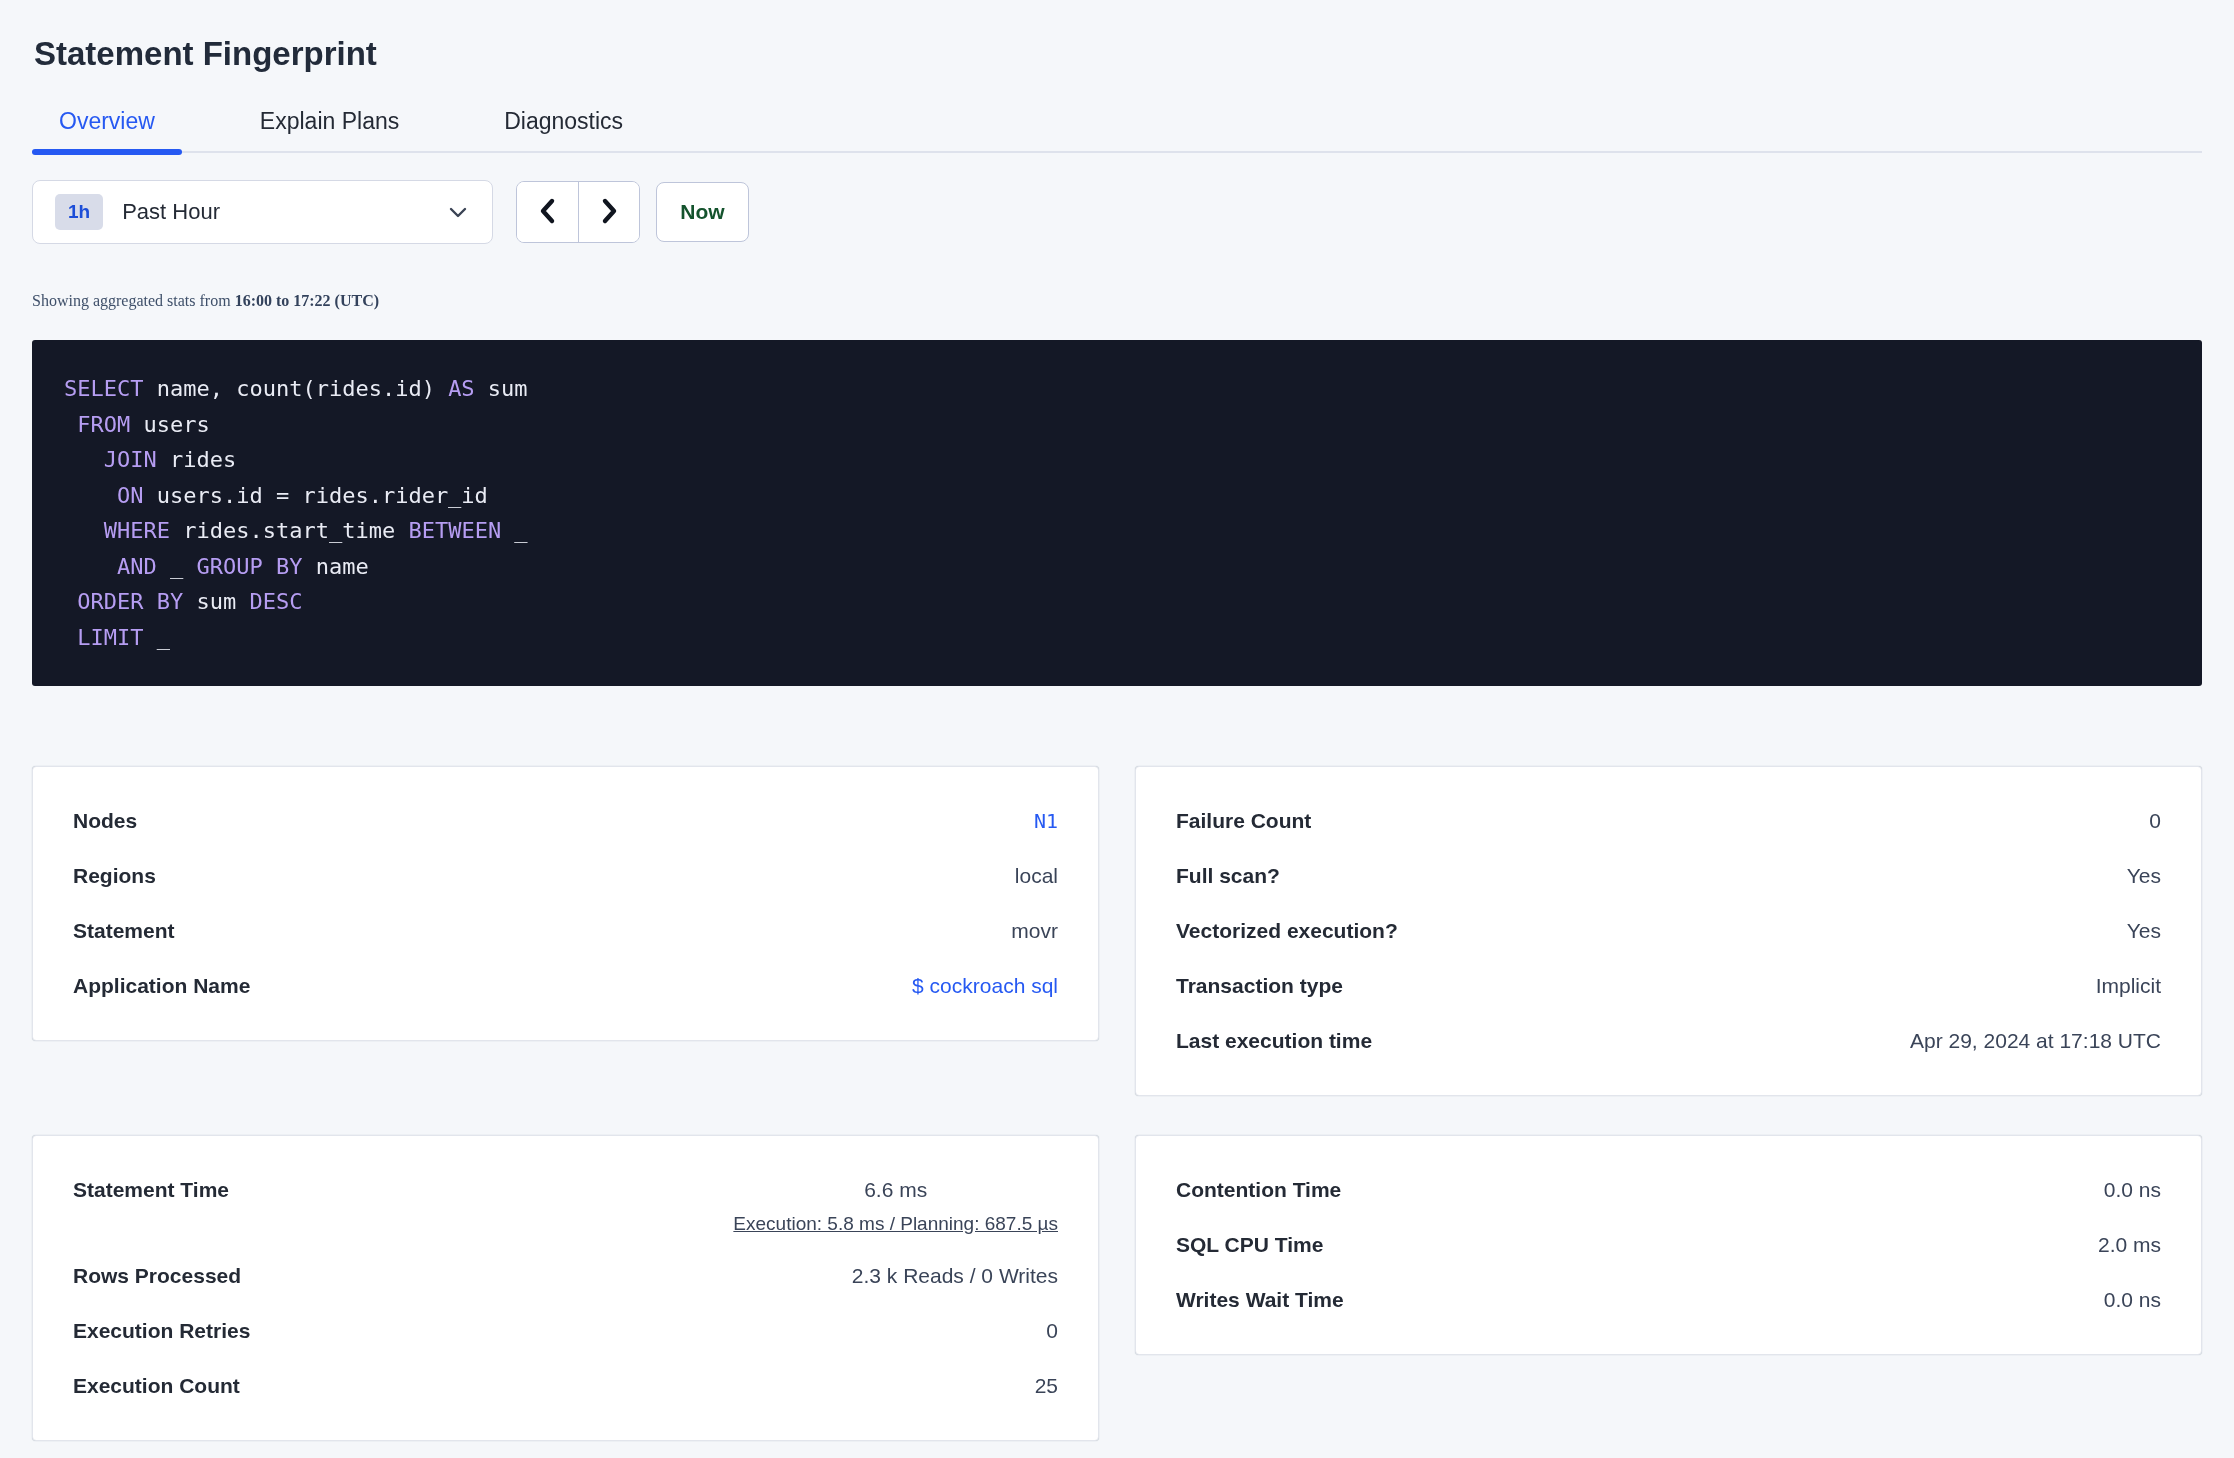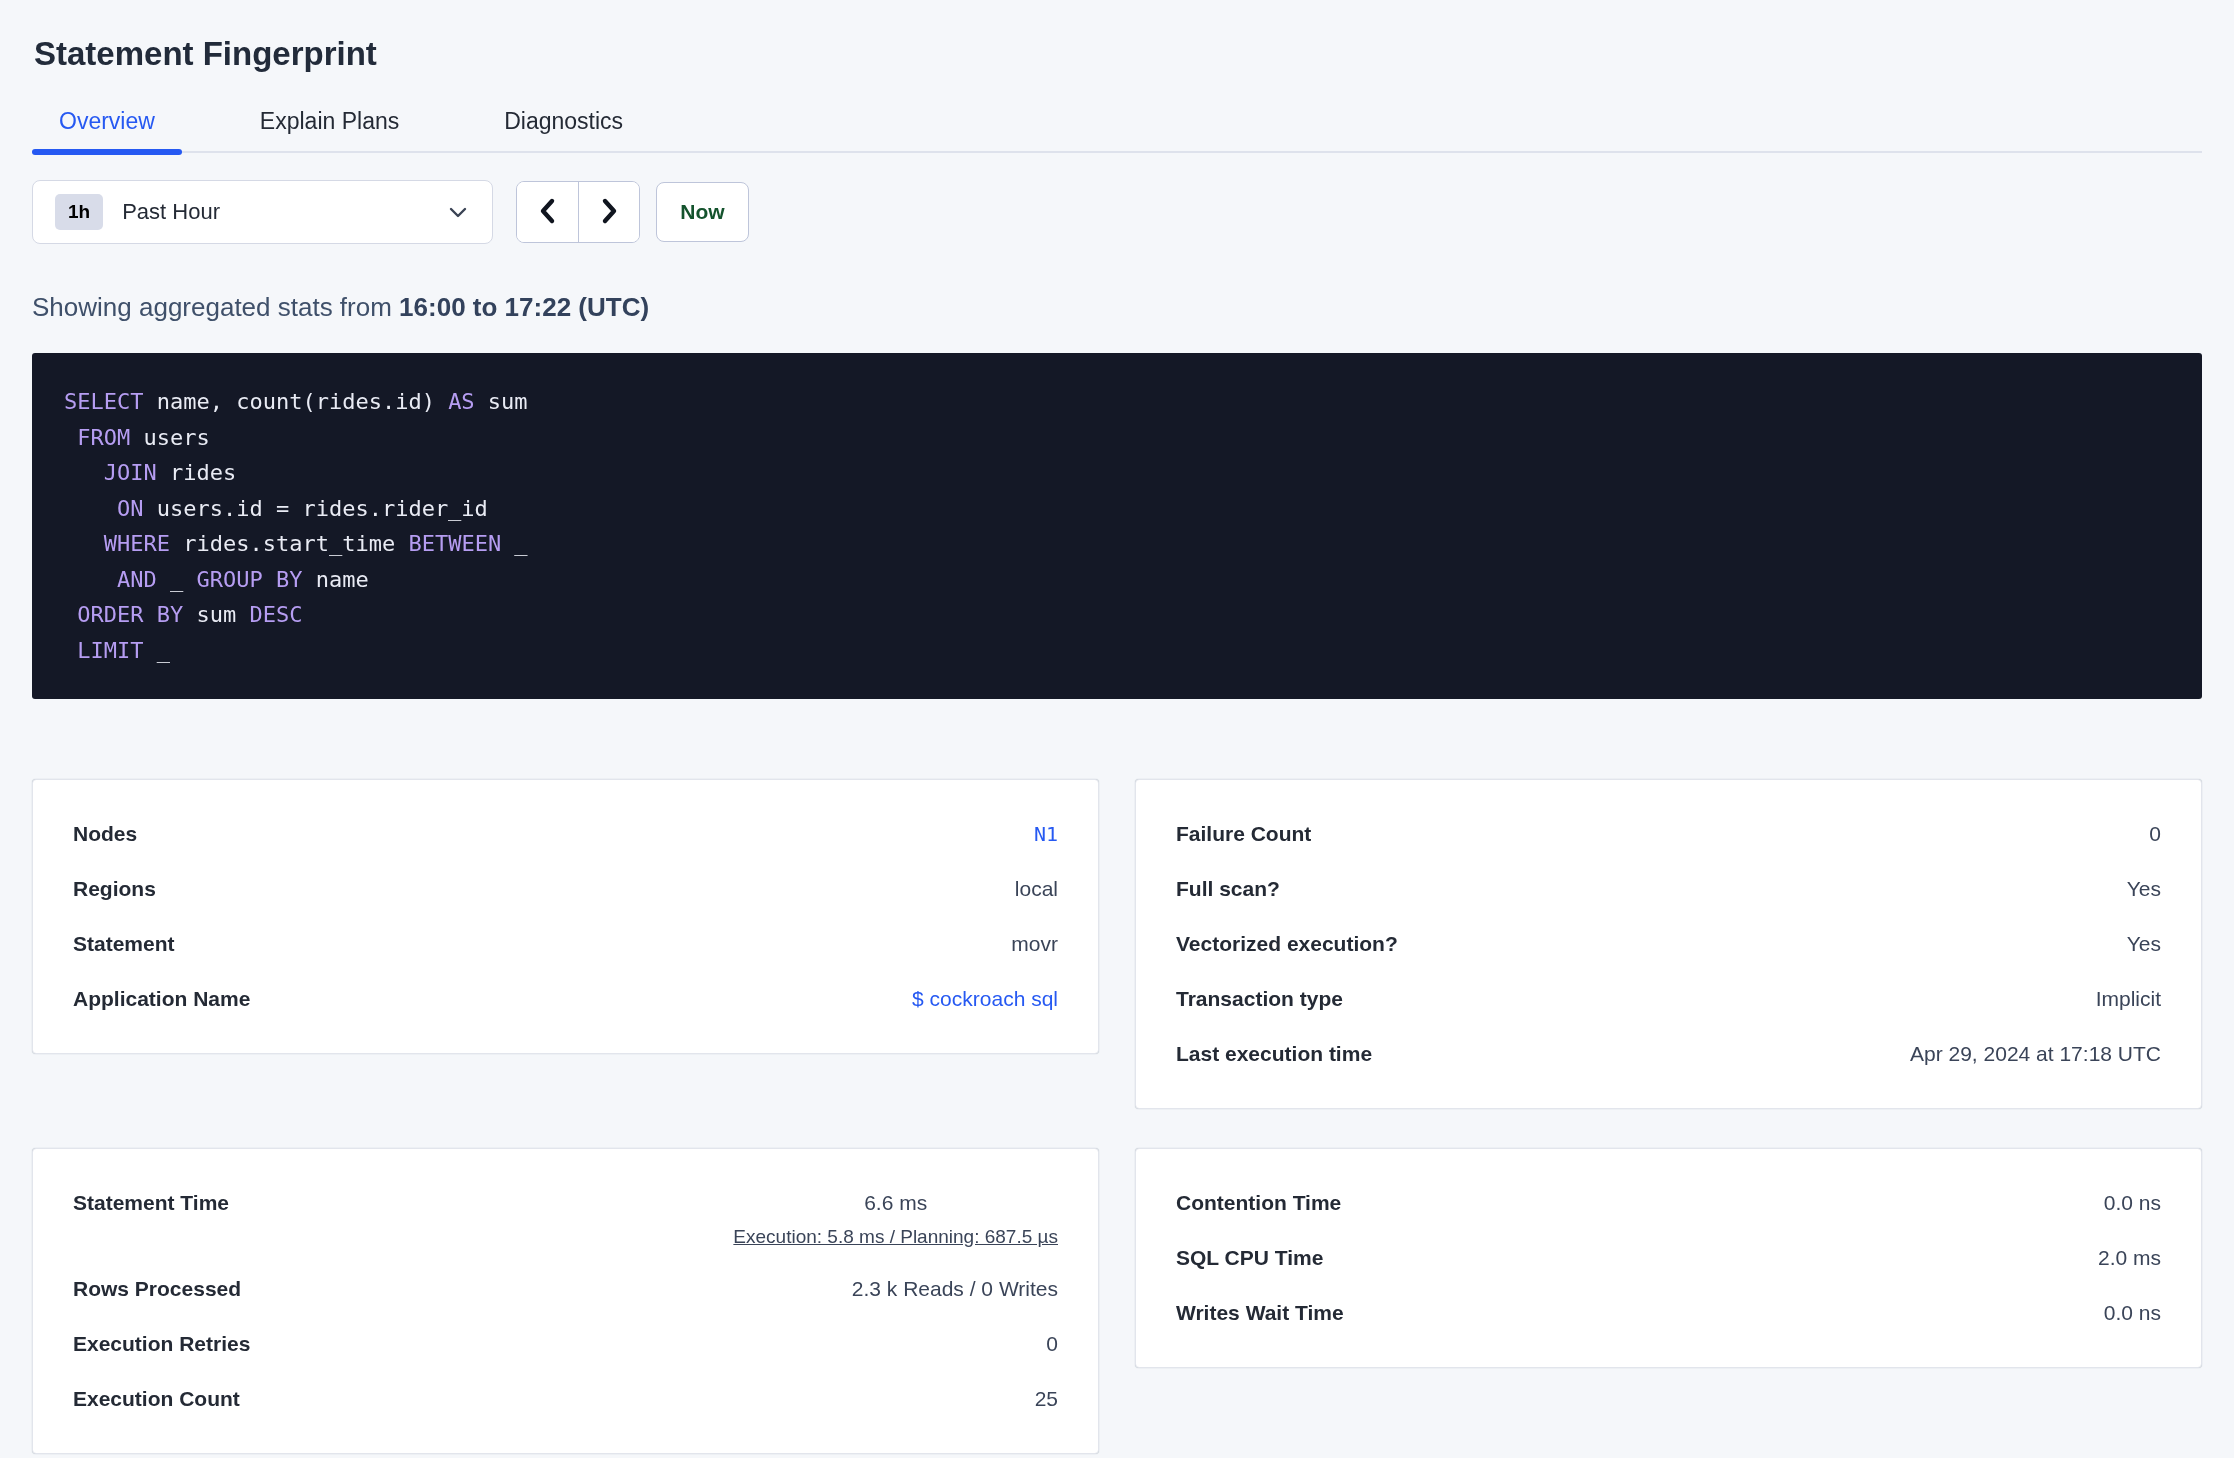--- a/index.html
+++ b/index.html
@@ -36,21 +36,21 @@
 
   
   .controls { display: flex; align-items: center; margin-top: 27px; }
   .time-picker {
     display: flex; align-items: center;
     width: 461px; height: 64px;
     background: #fff; border: 1px solid #d5d9e5; border-radius: 8px;
     padding: 0 22px; cursor: pointer;
   }
   .range-badge {
-    background: #d8dce9; color: #000000;
+    background: #d8dce9; color: #1d4ed8;
     font-weight: 700; font-size: 19px;
     padding: 7px 13px; border-radius: 5px;
     margin-right: 19px;
   }
   .range-label { font-size: 22px; color: #242a35; flex: 1; }
   .chev-icon { display: flex; align-items: center; }
 
   .btn-group {
     display: flex; margin-left: 23px; height: 62px;
     border: 1px solid #bec5da; border-radius: 8px; background: #fff;
@@ -65,21 +65,21 @@
   .now-btn {
     margin-left: 16px; height: 60px; min-width: 93px;
     background: #fff; border: 1px solid #bec5da; border-radius: 8px;
     font-family: Liberation Sans, sans-serif;
     font-size: 21px; font-weight: 700; color: #14532d;
     display: flex; align-items: center; justify-content: center;
     padding: 0 20px; cursor: pointer;
   }
 
   
-  .stats-line { margin-top: 48px; font-size: 26px; color: #3f506a; }
+  .stats-line { margin-top: 48px; font-size: 16px; color: #3f506a; font-family: Liberation Serif, serif; }
   .stats-line b { color: #33425c; }
 
   
   .sql-box {
     margin-top: 30px;
     background: #141826;
     border-radius: 3px;
     padding: 31px 32px;
   }
   .sql {

